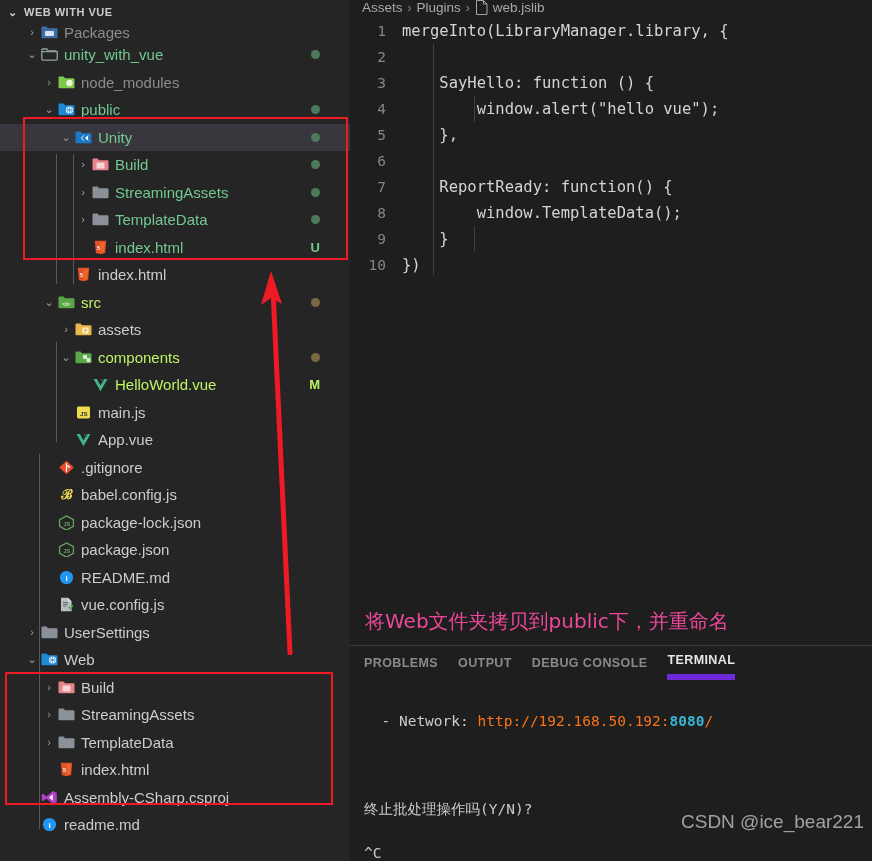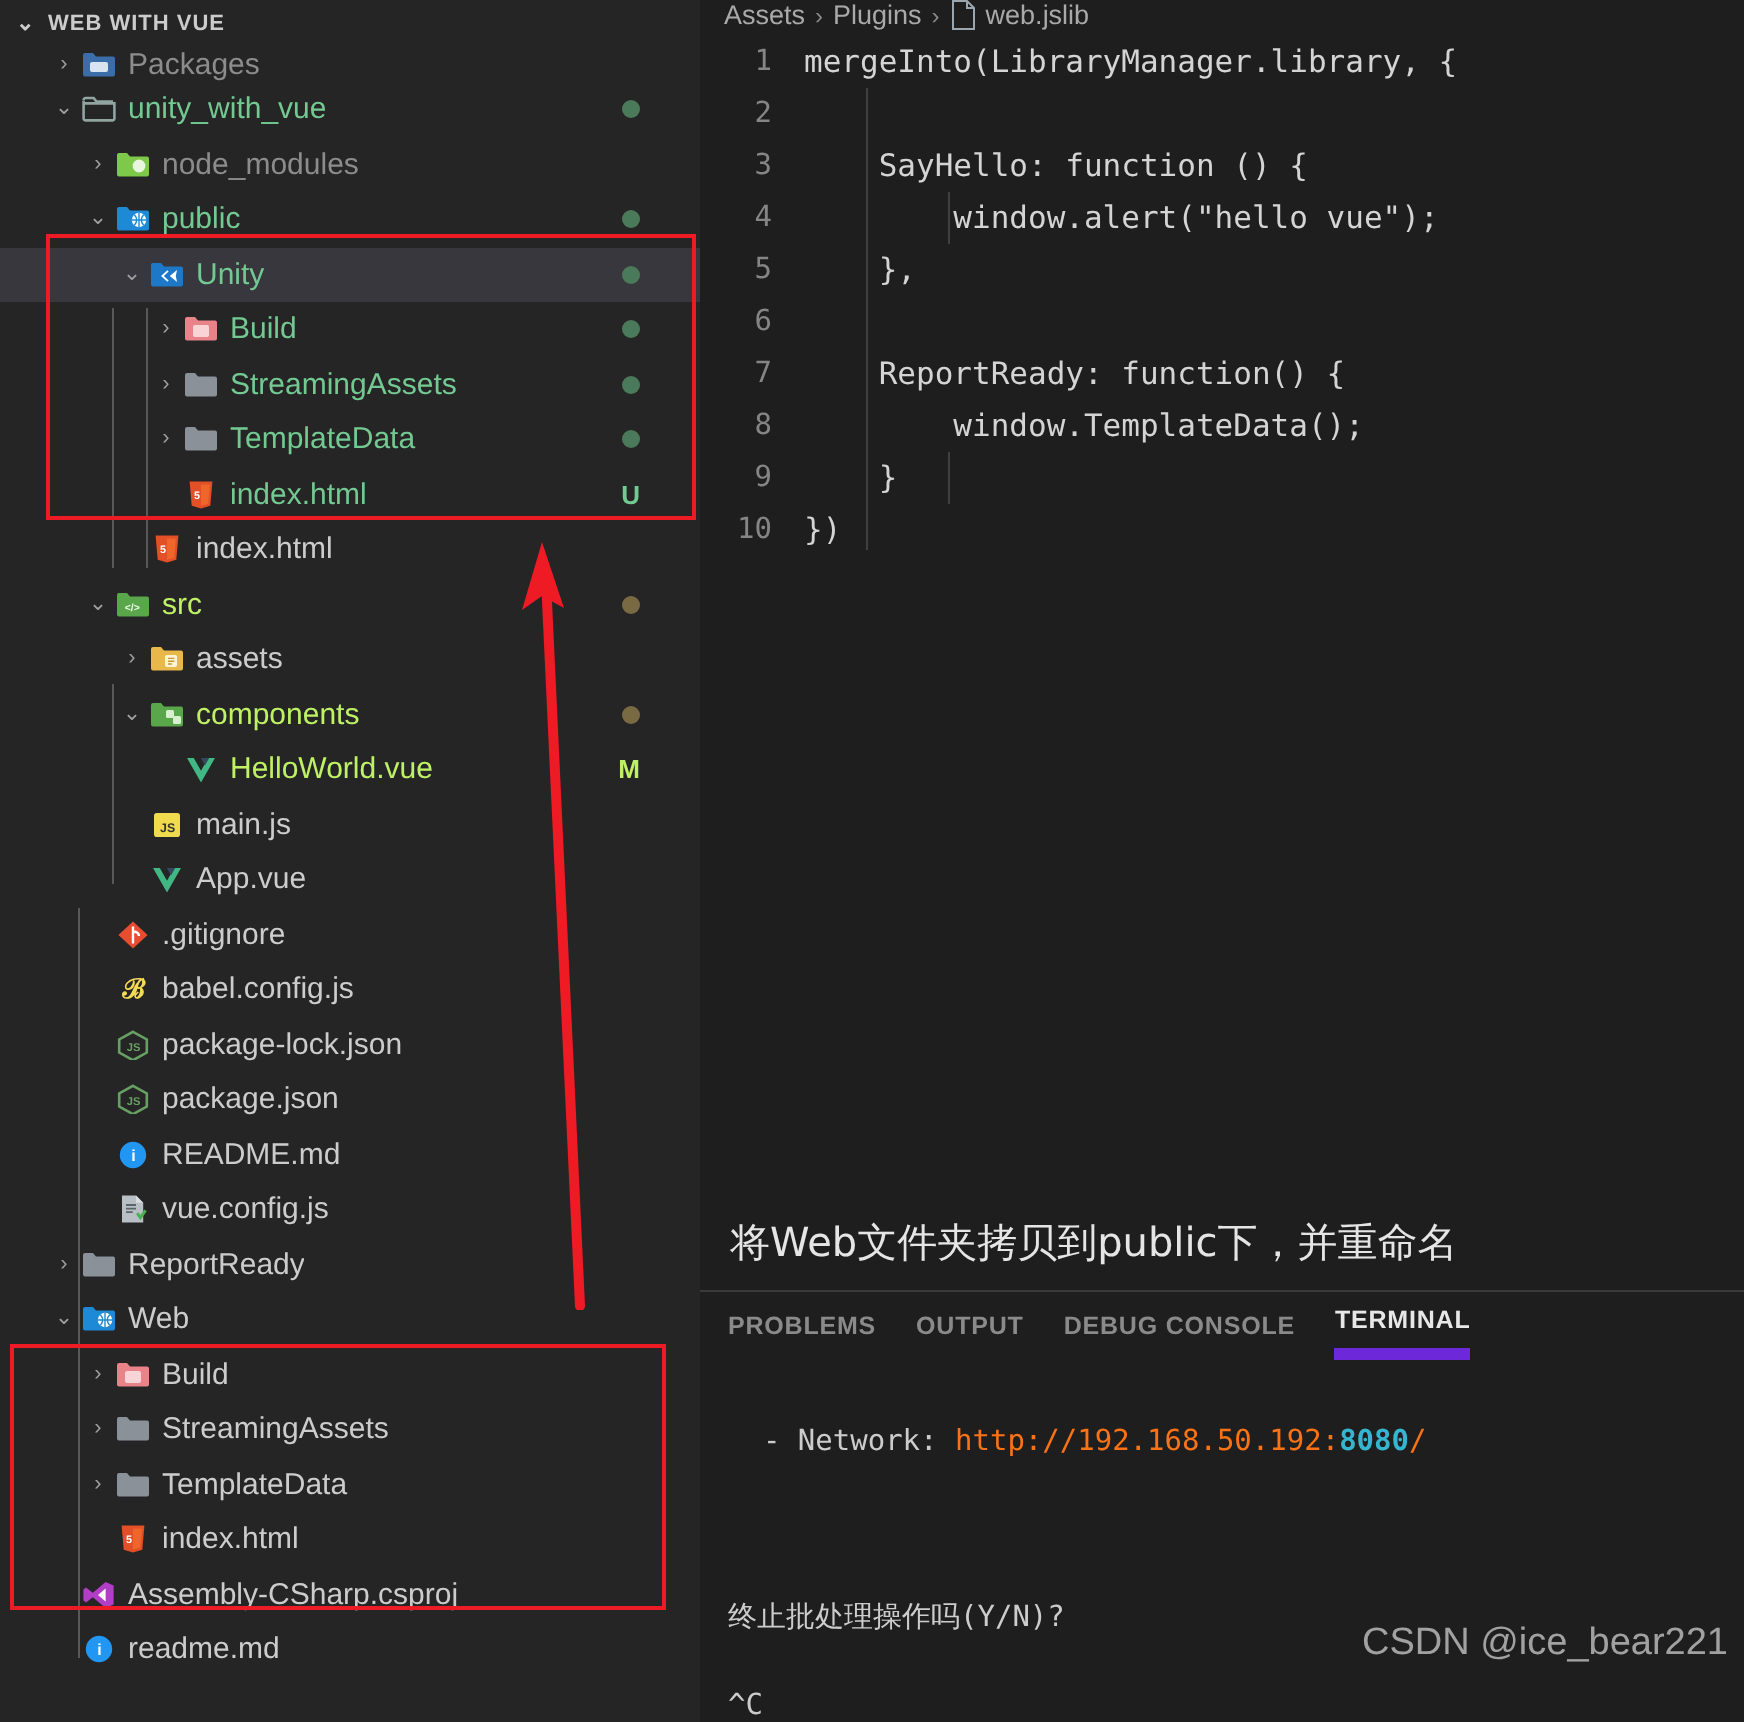--- a/index.html
+++ b/index.html
@@ -89,21 +89,21 @@
   .cline { height: 26px; display: flex; align-items: center; white-space: pre; }
   .gut {
     width: 52px; flex: 0 0 52px; text-align: right; padding-right: 16px;
     color: #858585; font-size: 14.5px;
   }
   .ctext { color: #d4d4d4; position: relative; }
   .ind { position:absolute; top:0; bottom:0; width:1px; background:#404040; }
 
   .annot {
     position: absolute;
-    color: #e5e5e5;
+    color: #ec4899;
     font-size: 20px;
     font-family: "DejaVu Sans", sans-serif;
     white-space: nowrap;
   }
 
   
   #panel {
     flex: 1; background: #1e1e1e; border-top: 1px solid #3a3a3a;
     display: flex; flex-direction: column;
   }
@@ -403,21 +403,21 @@
           <span class="lbl c-default">vue.config.js</span>
         </div>
         <div class="row">
           <div style="width: 25px; flex: 0 0 auto;"></div>
           <span class="twisty">›</span>
           <span class="ic">
             <svg width="17" height="15" viewBox="0 0 17 15">
               <path d="M0.5 2.5 a1 1 0 0 1 1-1 h4 l1.5 1.8 h8.5 a1 1 0 0 1 1 1 v8 a1 1 0 0 1 -1 1 h-14 a1 1 0 0 1 -1 -1 z" fill="#8a9199"></path>
             </svg>
           </span>
-          <span class="lbl c-default">ReportReady</span>
+          <span class="lbl c-default">UserSettings</span>
         </div>
         <div class="row">
           <div style="width: 25px; flex: 0 0 auto;"></div>
           <span class="twisty">⌄</span>
           <span class="ic">
             <svg width="17" height="15" viewBox="0 0 17 15">
               <path d="M0.5 2.5 a1 1 0 0 1 1-1 h4 l1.5 1.8 h8.5 a1 1 0 0 1 1 1 v8 a1 1 0 0 1 -1 1 h-14 a1 1 0 0 1 -1 -1 z" fill="#1e8ad6"></path>
               <circle cx="11.5" cy="8" r="3.6" fill="#ffffff"></circle>
               <path d="M8 8 h7 M11.5 4.4 v7.2 M9.2 5.4 q2.3 2.6 0 5.2 M13.8 5.4 q-2.3 2.6 0 5.2" fill="none" stroke="#1e8ad6" stroke-width="0.7"></path>
             </svg>

